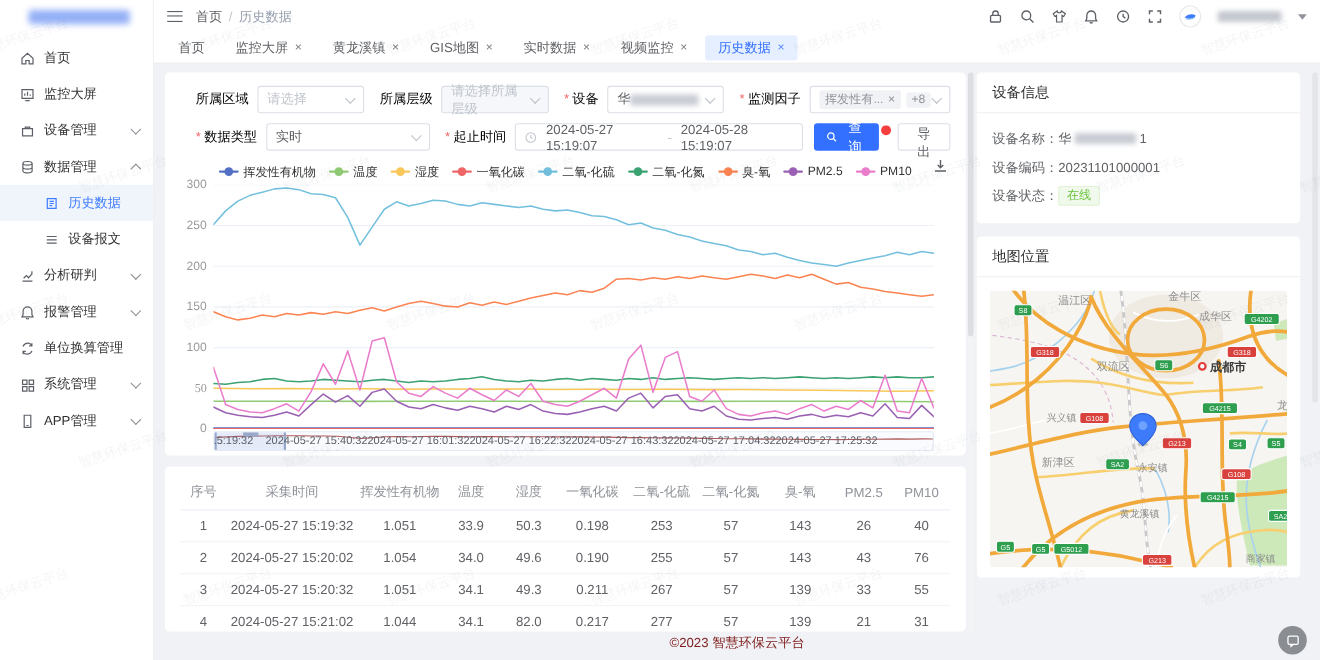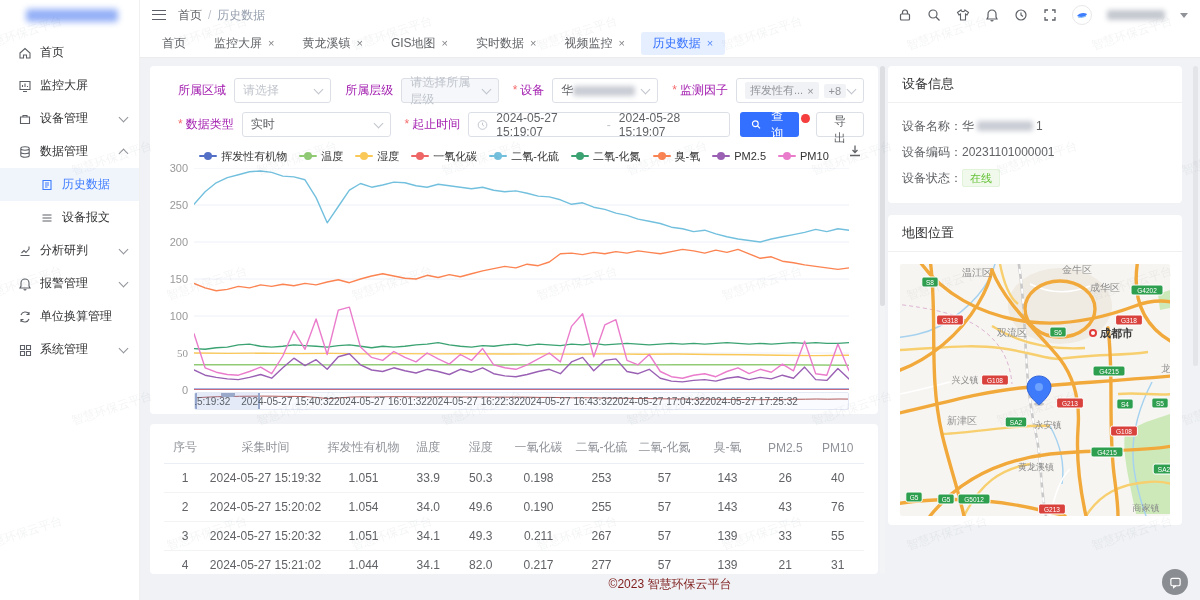--- a/index.html
+++ b/index.html
@@ -62,21 +62,21 @@
   .table-card { position:absolute; left:10px; top:366px; width:728px; height:150px; padding:8px 14px 0; overflow:hidden; }
   .right-col { position:absolute; left:748px; top:8px; width:294px; }
   .panel-title { font-size:13px; color:#303133; padding:9px 14px; border-bottom:1px solid #f0f0f0; }
   .scrollbar-mid { position:absolute; left:740px; top:8px; width:5px; height:508px; background:#f3f4f6; border-radius:3px; }
   .scrollbar-mid .thumb { width:5px; height:240px; background:#dcdee2; border-radius:3px; }
   .scrollbar-right { position:absolute; right:2px; top:8px; width:5px; height:508px; background:transparent; }
   .scrollbar-right .thumb { width:5px; height:300px; background:#e3e5e9; border-radius:3px; }
 
   
   .frow { display:flex; align-items:center; margin-bottom:9px; }
-  .flabel { color:#a21caf; margin:0 8px 0 14px; white-space:nowrap; }
+  .flabel { color:#000000; margin:0 8px 0 14px; white-space:nowrap; }
   .req:before { content:"*"; color:#f56c6c; margin-right:3px; }
   .sel { height:25px; border:1px solid #dcdfe6; border-radius:3px; background:#fff; display:flex;
          align-items:center; padding:0 22px 0 8px; position:relative; color:#606266; cursor:pointer; }
   .sel .ph { color:#c0c4cc; }
   .sel.disabled { background:#f5f7fa; }
   .sel:after { content:""; position:absolute; right:8px; top:9px; width:6px; height:6px;
                border-right:1px solid #c0c4cc; border-bottom:1px solid #c0c4cc; transform:rotate(45deg); margin-top:-2px; }
   .tagchip { background:#f0f2f5; border-radius:2px; color:#909399; font-size:11px; padding:1px 5px;
              display:inline-flex; align-items:center; gap:4px; margin-right:5px; white-space:nowrap; }
   .dtrange { height:25px; border:1px solid #dcdfe6; border-radius:3px; background:#fff; display:flex;
@@ -195,20 +195,27 @@
         <svg class="mi-icon" viewBox="0 0 14 14" fill="none" stroke="currentColor" stroke-width="1.1">
           <path d="M3 5a4.5 4.5 0 0 1 8-1 M11 9a4.5 4.5 0 0 1-8 1 M11 2v2.5h-2.5 M3 12V9.5h2.5"></path>
         </svg>
         <span class="mi-label">单位换算管理</span>
       </div>
       <div class="menu-item">
         <svg class="mi-icon" viewBox="0 0 14 14" fill="none" stroke="currentColor" stroke-width="1.1">
           <path d="M2.5 2.5h4v4h-4z M8.5 2.5h4v4h-4z M2.5 8.5h4v4h-4z M8.5 8.5h4v4h-4z"></path>
         </svg>
         <span class="mi-label">系统管理</span>
+        <i class="chev"></i>
+      </div>
+      <div class="menu-item">
+        <svg class="mi-icon" viewBox="0 0 14 14" fill="none" stroke="currentColor" stroke-width="1.1">
+          <path d="M4 1.5h6v11H4z M6 10.8h2"></path>
+        </svg>
+        <span class="mi-label">APP管理</span>
         <i class="chev"></i>
       </div>
     </div>
 </div>
 
 <div class="topbar">
   <div class="hamburger"></div>
   <div class="crumb">
     <span>首页</span><span class="sep">/</span><span class="cur">历史数据</span>
   </div>

